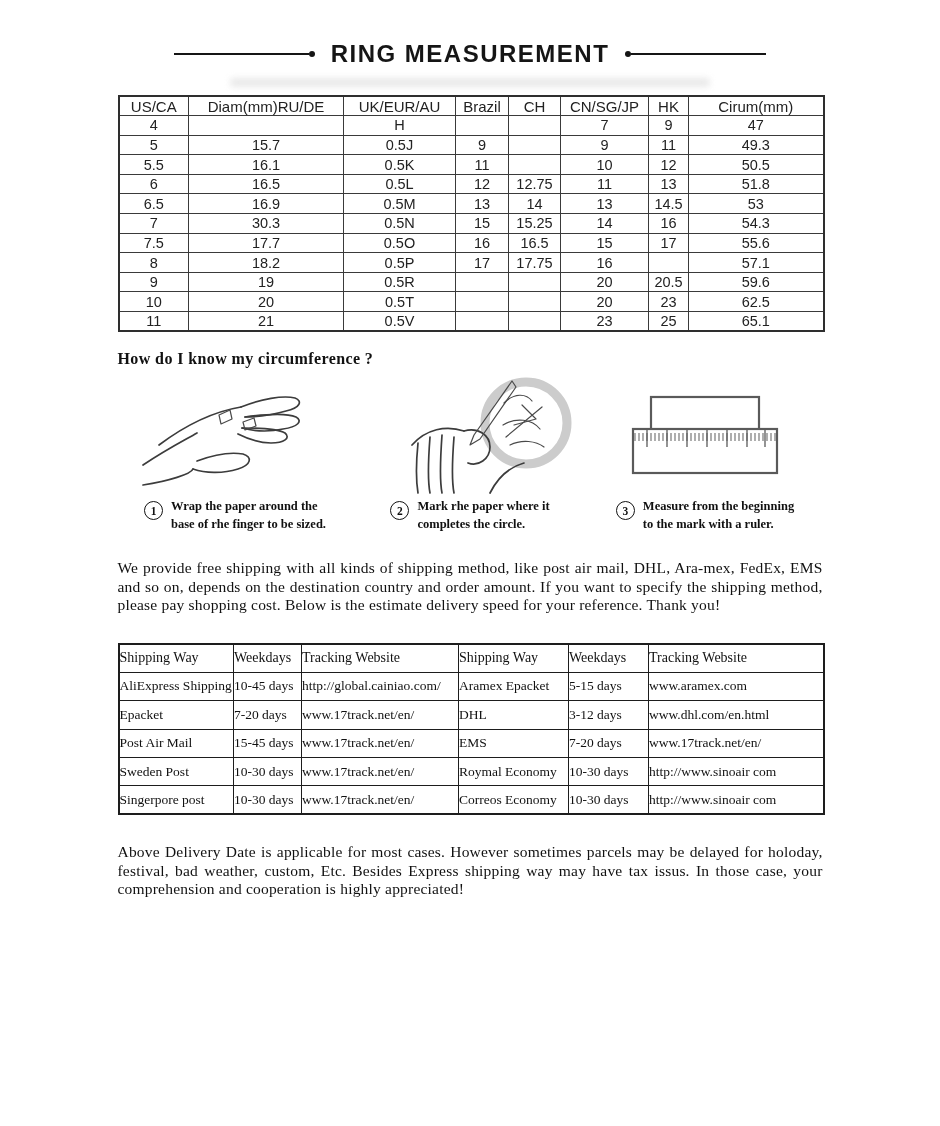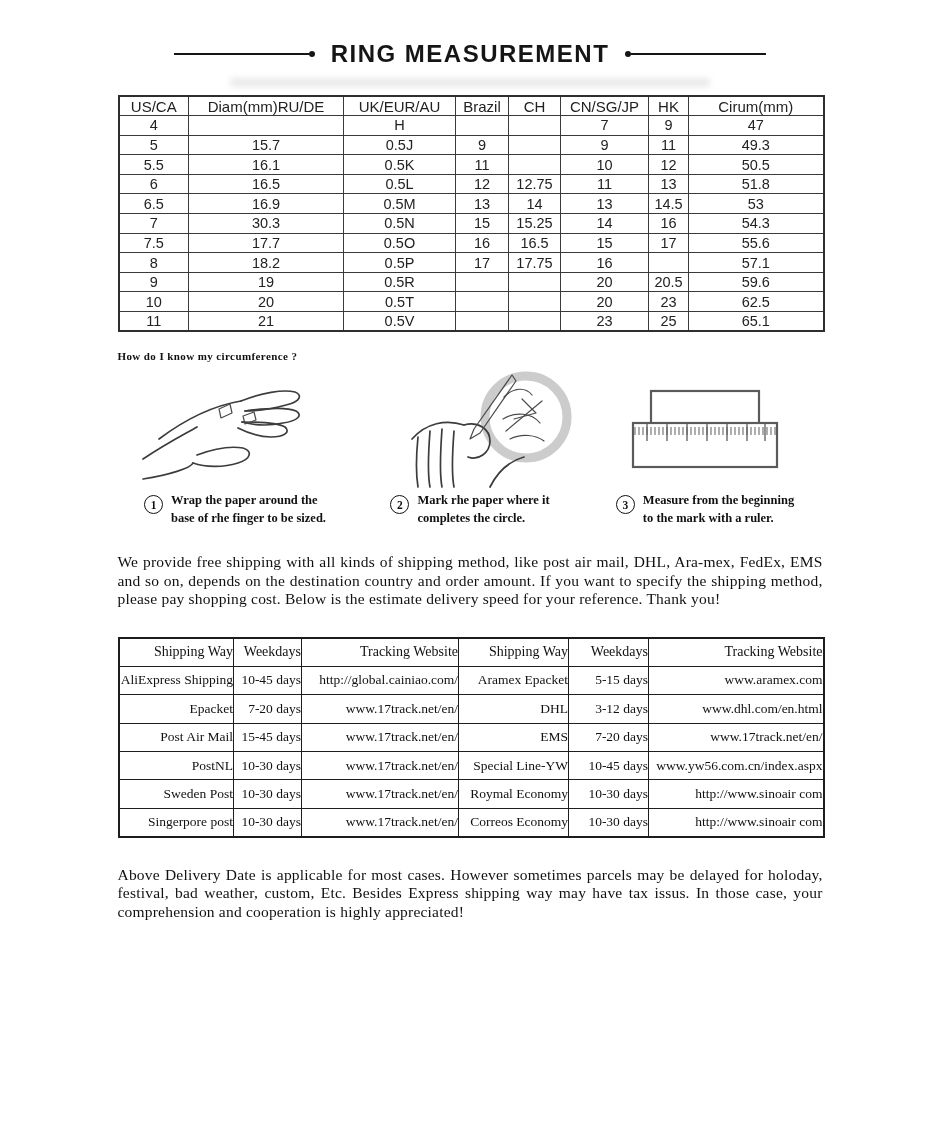--- a/index.html
+++ b/index.html
@@ -35,21 +35,21 @@
     padding-left:14px;
   }
   table.ring th, table.ring td {
     border:1.5px solid #3a3a3a; text-align:center; padding:0;
     height:19.6px; font-size:14.5px; font-weight:normal; color:#222;
     overflow:hidden; white-space:nowrap;
   }
   table.ring th { font-size:15px; }
 
   .how-heading {
-    margin-top:18px; font-size:11px; font-weight:bold; letter-spacing:.4px;
+    margin-top:18px; font-size:16px; font-weight:bold; letter-spacing:.4px;
   }
 
   
   .steps { display:flex; margin-top:6px; }
   .step-col { flex:1; display:flex; flex-direction:column; align-items:center; }
   .illus { height:122px; display:flex; align-items:center; justify-content:center; }
   .caption { display:flex; gap:8px; align-items:flex-start; margin-top:2px; }
   .step-num {
     flex:0 0 auto; width:19px; height:19px; border:1.4px solid #111; border-radius:50%;
     display:flex; align-items:center; justify-content:center;
@@ -63,21 +63,21 @@
     letter-spacing:.2px;
   }
 
   
   table.ship {
     border-collapse:collapse; table-layout:fixed; width:705px;
     margin-top:28px; border:2.5px solid #1d1d1d;
     font-family:"Liberation Serif", serif;
   }
   table.ship th, table.ship td {
-    border:1.8px solid #1d1d1d; text-align:right; padding:0;
+    border:1.8px solid #1d1d1d; text-align:left; padding:0;
     height:28.4px; font-size:13.5px; font-weight:normal; color:#111;
     overflow:hidden; white-space:nowrap;
   }
   table.ship th { font-size:14px; }
 
   .footer-para { margin-top:28px; }
 
   svg .stroke { fill:none; stroke:#3c3c3c; stroke-width:1.7; stroke-linecap:round; stroke-linejoin:round; }
   svg .thin   { fill:none; stroke:#4a4a4a; stroke-width:1.2; stroke-linecap:round; stroke-linejoin:round; }
 </style>
@@ -365,28 +365,20 @@
         </tr>
         <tr>
           <td>Post Air Mail</td>
           <td>15-45 days</td>
           <td>www.17track.net/en/</td>
           <td>EMS</td>
           <td>7-20 days</td>
           <td>www.17track.net/en/</td>
         </tr>
         <tr>
-          <td>PostNL</td>
-          <td>10-30 days</td>
-          <td>www.17track.net/en/</td>
-          <td>Special Line-YW</td>
-          <td>10-45 days</td>
-          <td>www.yw56.com.cn/index.aspx</td>
-        </tr>
-        <tr>
           <td>Sweden Post</td>
           <td>10-30 days</td>
           <td>www.17track.net/en/</td>
           <td>Roymal Economy</td>
           <td>10-30 days</td>
           <td>http://www.sinoair com</td>
         </tr>
         <tr>
           <td>Singerpore post</td>
           <td>10-30 days</td>

